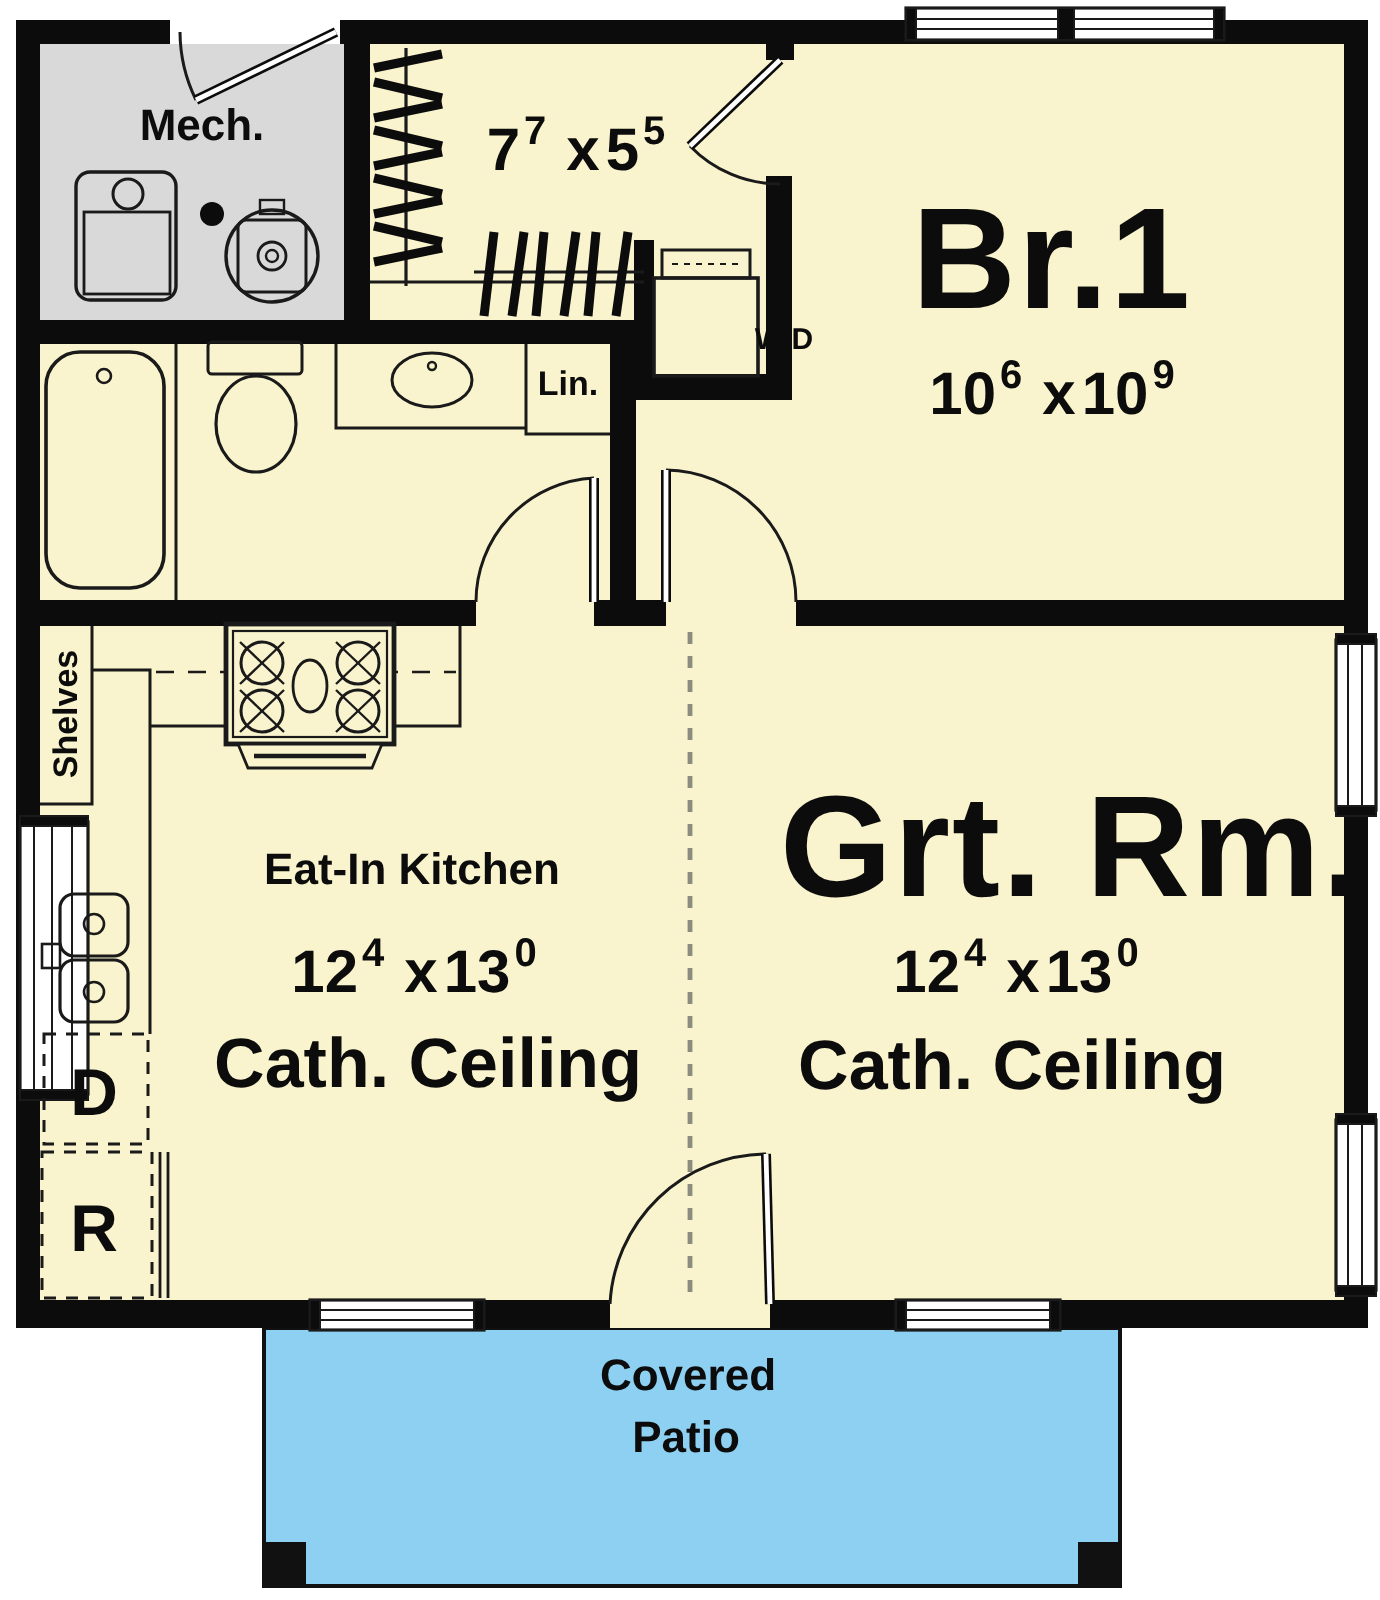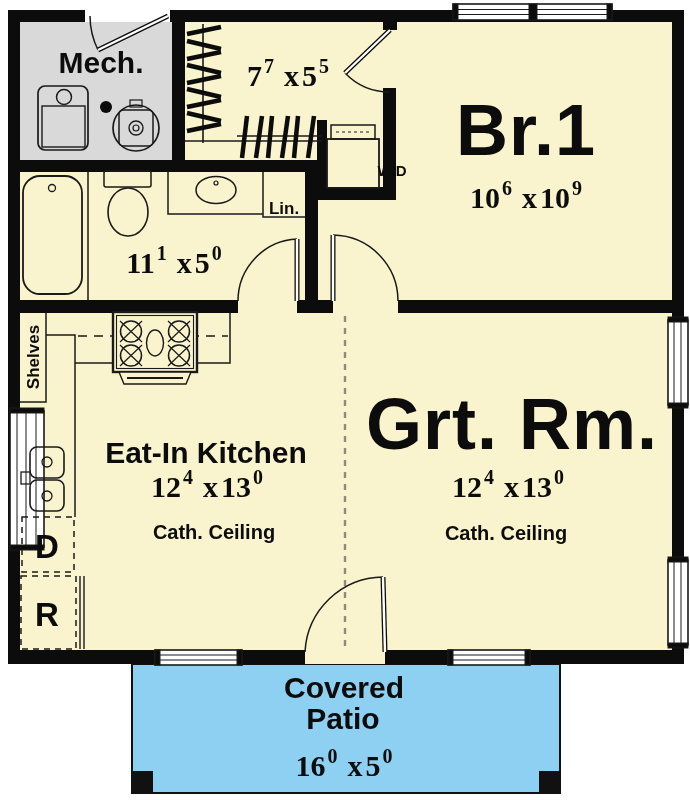--- a/index.html
+++ b/index.html
@@ -7,26 +7,26 @@
     position:relative;width:690px;height:800px;background:var(--paper,#fff);
     font-family:"Liberation Sans",sans-serif;overflow:hidden;
   }
   .plan svg{position:absolute;left:0;top:0;}
   .lbl{
     position:absolute;transform:translate(-50%,-50%);
     font-weight:700;color:#0c0c0c;white-space:nowrap;line-height:1;
   }
   .lbl.rot{transform:translate(-50%,-50%) rotate(-90deg);}
   .room-big{font-size:72px;letter-spacing:1px;}
-  .room-med{font-size:30px;text-align:center;}
-  .ceil{font-size:20px;}
+  .room-med{font-size:22px;text-align:center;}
+  .ceil{font-size:35px;}
   .small{font-size:17px;}
   .tiny{font-size:15px;}
   .appl{font-size:33px;}
-  .dim{font-size:30px;font-family:Liberation Serif, serif;}
+  .dim{font-size:30px;}
   .dim sup{font-size:20px;position:relative;top:-13px;margin:0 7px 0 2px;vertical-align:baseline;}
   .dim sup:last-child{margin-right:0;}
   .dim .sep{margin:0 3px;}
 </style>
 </head>
 <body>
 
 <div class="plan">
 <svg width="690" height="800" viewBox="0 0 690 800">
 
@@ -242,41 +242,35 @@
 
   <div class="lbl dim" style="left:288px;top:76px;">
     <span>7</span><sup>7</sup><span class="sep">x</span><span>5</span><sup>5</sup>
   </div>
 
   <div class="lbl room-big" style="left:526px;top:130px;">Br.1</div>
   <div class="lbl dim" style="left:526px;top:198px;">
     <span>10</span><sup>6</sup><span class="sep">x</span><span>10</span><sup>9</sup>
   </div>
 
-  <div class="lbl dim" style="left:174px;top:263px;">
-    <span>11</span><sup>1</sup><span class="sep">x</span><span>5</span><sup>0</sup>
-  </div>
-
-  <div class="lbl small" style="left:284px;top:208px;">Lin.</div>
+
+  <div class="lbl small" style="left:284px;top:192px;">Lin.</div>
   <div class="lbl tiny" style="left:352px;top:170px;margin-left:40px;">W/D</div>
   <div class="lbl small rot" style="left:33px;top:357px;">Shelves</div>
 
-  <div class="lbl room-med" style="left:206px;top:435px;margin-top:18px;">Eat-In Kitchen</div>
+  <div class="lbl room-med" style="left:206px;top:435px;">Eat-In Kitchen</div>
   <div class="lbl dim" style="left:207px;top:487px;">
     <span>12</span><sup>4</sup><span class="sep">x</span><span>13</span><sup>0</sup>
   </div>
   <div class="lbl ceil" style="left:214px;top:532px;">Cath. Ceiling</div>
 
-  <div class="lbl room-big" style="left:512px;top:424px;text-align:right;">Grt. Rm.</div>
+  <div class="lbl room-big" style="left:536px;top:424px;text-align:right;">Grt. Rm.</div>
   <div class="lbl dim" style="left:508px;top:487px;">
     <span>12</span><sup>4</sup><span class="sep">x</span><span>13</span><sup>0</sup>
   </div>
   <div class="lbl ceil" style="left:506px;top:533px;">Cath. Ceiling</div>
 
   <div class="lbl appl" style="left:47px;top:546px;">D</div>
   <div class="lbl appl" style="left:47px;top:614px;">R</div>
 
   <div class="lbl room-med" style="left:344px;top:688px;">Covered</div>
   <div class="lbl room-med" style="left:343px;top:719px;">Patio</div>
-  <div class="lbl dim" style="left:344px;top:766px;">
-    <span>16</span><sup>0</sup><span class="sep">x</span><span>5</span><sup>0</sup>
-  </div>
 </div>
 
 </body></html>

